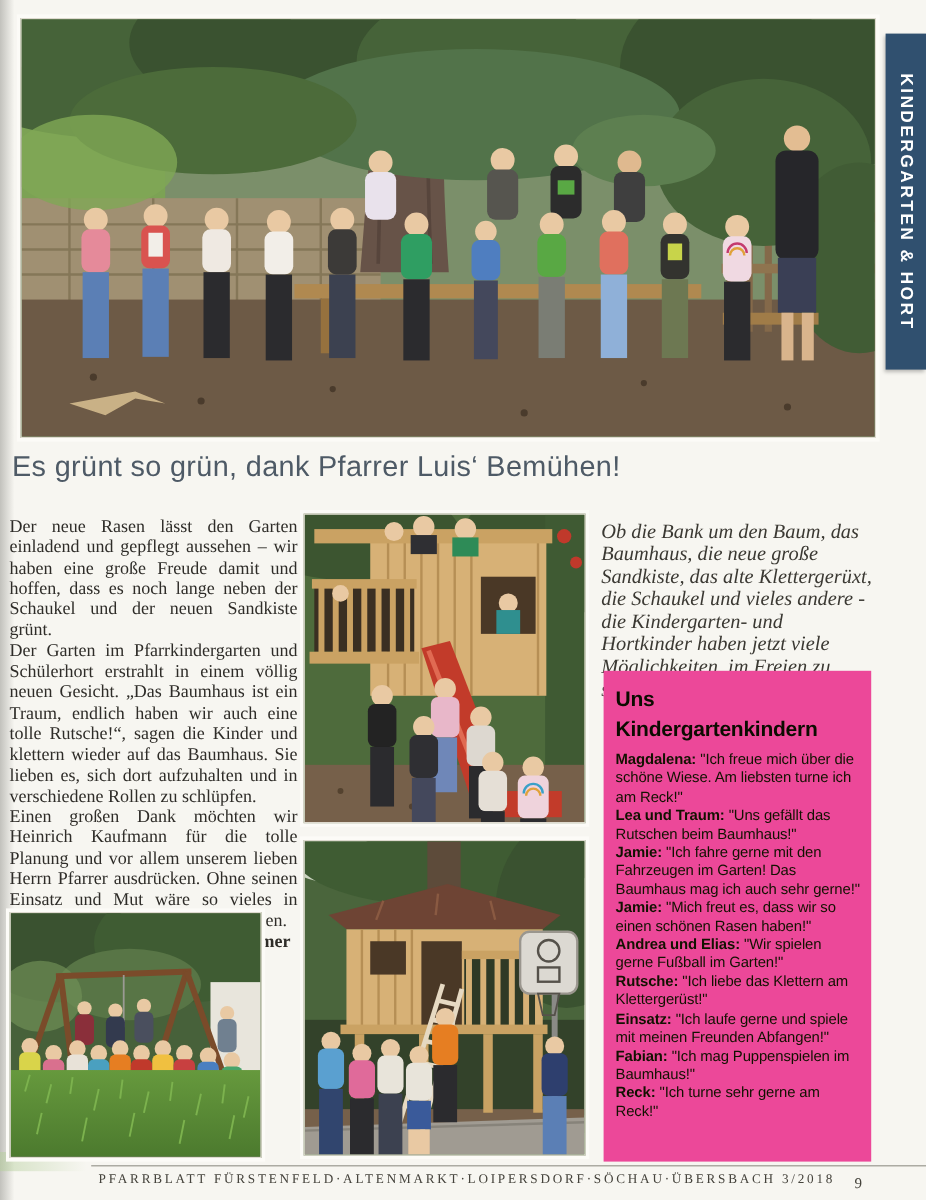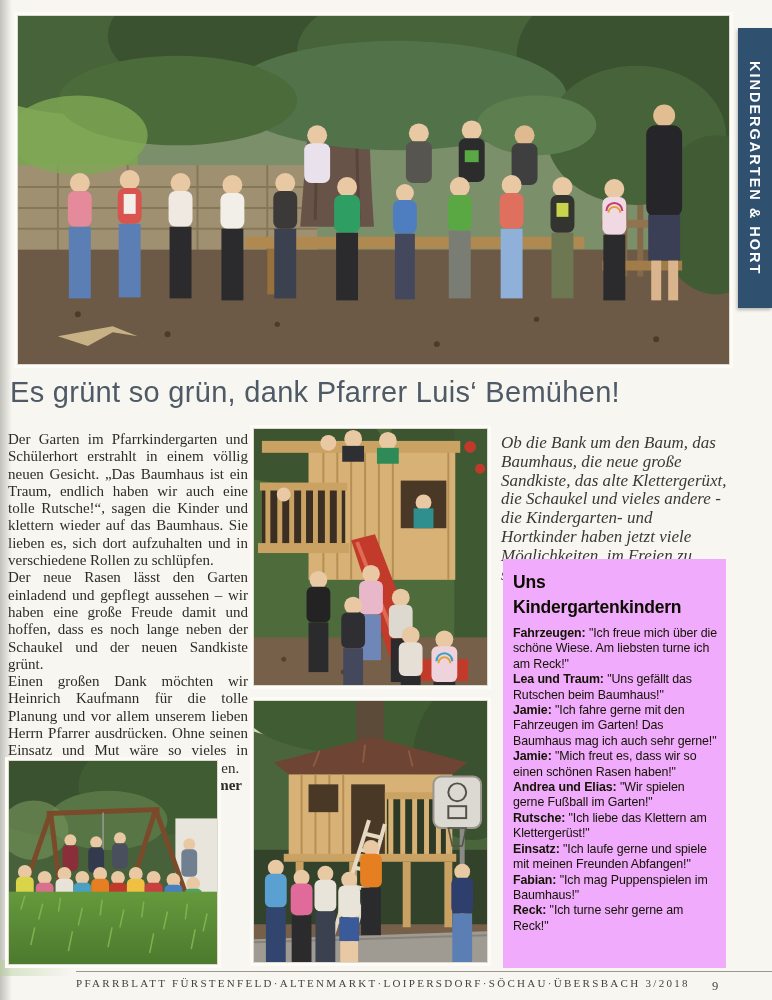--- a/index.html
+++ b/index.html
@@ -24,41 +24,41 @@
 
   .tab { position:absolute; left:738px; top:28px; width:34px; height:280px;
     background:#30506f; display:flex; align-items:center; justify-content:center;
     box-shadow:-1px 2px 3px rgba(0,0,0,.25); }
   .tab span { writing-mode:vertical-rl; text-orientation:mixed;
     font-family:"Liberation Sans", sans-serif; font-weight:bold;
     font-size:14.5px; letter-spacing:2px; color:#ffffff; white-space:nowrap; }
 
   .headline { position:absolute; left:10px; top:376px; width:756px;
     font-family:"Liberation Sans", sans-serif; font-weight:400;
-    font-size:29px; letter-spacing:.3px; color:#4e5a66; white-space:nowrap; }
+    font-size:24px; letter-spacing:.3px; color:#4e5a66; white-space:nowrap; }
 
   .body-col { position:absolute; left:8px; top:431px; width:240px;
     font-size:15px; line-height:17.3px; text-align:justify; color:#2e2c28; }
   .body-col p { margin:0; }
   .author { text-align:right; font-weight:bold; padding-right:6px; margin-top:3px; }
 
   .caption { position:absolute; left:501px; top:434px; width:229px;
     font-style:italic; font-size:17px; line-height:18.8px; color:#3b3933; }
 
   .quotes { position:absolute; left:503px; top:559px; width:223px; height:409px;
-    background:#f0abfc; padding:11px 9px 6px 10px; overflow:hidden;
+    background:#ec4899; padding:11px 9px 6px 10px; overflow:hidden;
     font-family:"Liberation Sans", sans-serif; color:#121200; }
   .quotes h2 { font-size:17.5px; line-height:24.5px; letter-spacing:-.2px;
     font-weight:bold; color:#0c0c00; margin-bottom:7px; }
   .q { font-size:12.4px; line-height:15.4px; letter-spacing:-.1px; }
   .qname { font-weight:bold; }
 
   .footer-rule { position:absolute; left:76px; top:971px; width:696px;
     border-top:1.5px solid #9a988f; }
-  .footer { position:absolute; left:76px; top:977px; width:620px; text-align:left;
+  .footer { position:absolute; left:76px; top:977px; width:620px; text-align:right;
     font-size:11px; letter-spacing:2.3px; color:#45433c; white-space:nowrap; }
   .pagenum { position:absolute; left:712px; top:979px; font-size:12.5px; color:#45433c; }
 </style>
 </head>
 <body>
 
 <div class="edge-shadow"></div>
 <div class="smudge"></div>
 
 <div class="photo" id="photo-top">
@@ -205,22 +205,22 @@
   </svg>
 </div>
 
 <div class="tab">
   <span>KINDERGARTEN &amp; HORT</span>
 </div>
 
 <h1 class="headline">Es grünt so grün, dank Pfarrer Luis‘ Bemühen!</h1>
 
 <div class="body-col">
+  <p>Der neue Rasen lässt den Garten einladend und gepflegt aussehen – wir haben eine große Freude damit und hoffen, dass es noch lange neben der Schaukel und der neuen Sandkiste grünt.</p>
   <p>Der Garten im Pfarrkindergarten und Schülerhort erstrahlt in einem völlig neuen Gesicht. „Das Baumhaus ist ein Traum, endlich haben wir auch eine tolle Rutsche!“, sagen die Kinder und klettern wieder auf das Baumhaus. Sie lieben es, sich dort aufzuhalten und in verschiedene Rollen zu schlüpfen.</p>
-  <p>Der neue Rasen lässt den Garten einladend und gepflegt aussehen – wir haben eine große Freude damit und hoffen, dass es noch lange neben der Schaukel und der neuen Sandkiste grünt.</p>
   <p>Einen großen Dank möchten wir Heinrich Kaufmann für die tolle Planung und vor allem unserem lieben Herrn Pfarrer ausdrücken. Ohne seinen Einsatz und Mut wäre so vieles in unserem Haus nicht möglich gewesen.</p>
   <p class="author">Heidi Samer</p>
 </div>
 
 <div class="photo" id="photo-slide">
   <svg viewBox="0 0 235 258" preserveAspectRatio="none">
     <rect width="235" height="258" fill="#4e6b3c"></rect>
     <ellipse cx="40" cy="15" rx="90" ry="40" fill="#3c5530"></ellipse>
     <ellipse cx="200" cy="30" rx="70" ry="60" fill="#3c5530"></ellipse>
     <rect x="202" y="0" width="33" height="258" fill="#3f5a33"></rect>
@@ -312,21 +312,21 @@
           <rect x="-11" y="43" width="22" height="34" fill="#2b2b2e"></rect>
         </g>
     </g>
   </svg>
 </div>
 
 <p class="caption">Ob die Bank um den Baum, das Baumhaus, die neue große Sandkiste, das alte Klettergerüxt, die Schaukel und vieles andere - die Kindergarten- und Hortkinder haben jetzt viele Möglichkeiten, im Freien zu spielen</p>
 
 <div class="quotes">
   <h2><span>Uns Kindergartenkindern</span><br></h2>
-  <div class="q"><span class="qname">Fahrzeugen:</span> <span>"Ich freue mich über die schöne Wiese. Am liebsten turne ich am Reck!"</span></div>
+  <div class="q"><span class="qname">Magdalena:</span> <span>"Ich freue mich über die schöne Wiese. Am liebsten turne ich am Reck!"</span></div>
   <div class="q"><span class="qname">Lea und Traum:</span> <span>"Uns gefällt das Rutschen beim Baumhaus!"</span></div>
   <div class="q"><span class="qname">Jamie:</span> <span>"Ich fahre gerne mit den Fahrzeugen im Garten! Das Baumhaus mag ich auch sehr gerne!"</span></div>
   <div class="q"><span class="qname">Jamie:</span> <span>"Mich freut es, dass wir so einen schönen Rasen haben!"</span></div>
   <div class="q"><span class="qname">Andrea und Elias:</span> <span>"Wir spielen gerne Fußball im Garten!"</span></div>
   <div class="q"><span class="qname">Rutsche:</span> <span>"Ich liebe das Klettern am Klettergerüst!"</span></div>
   <div class="q"><span class="qname">Einsatz:</span> <span>"Ich laufe gerne und spiele mit meinen Freunden Abfangen!"</span></div>
   <div class="q"><span class="qname">Fabian:</span> <span>"Ich mag Puppenspielen im Baumhaus!"</span></div>
   <div class="q"><span class="qname">Reck:</span> <span>"Ich turne sehr gerne am Reck!"</span></div>
 
 </div>

